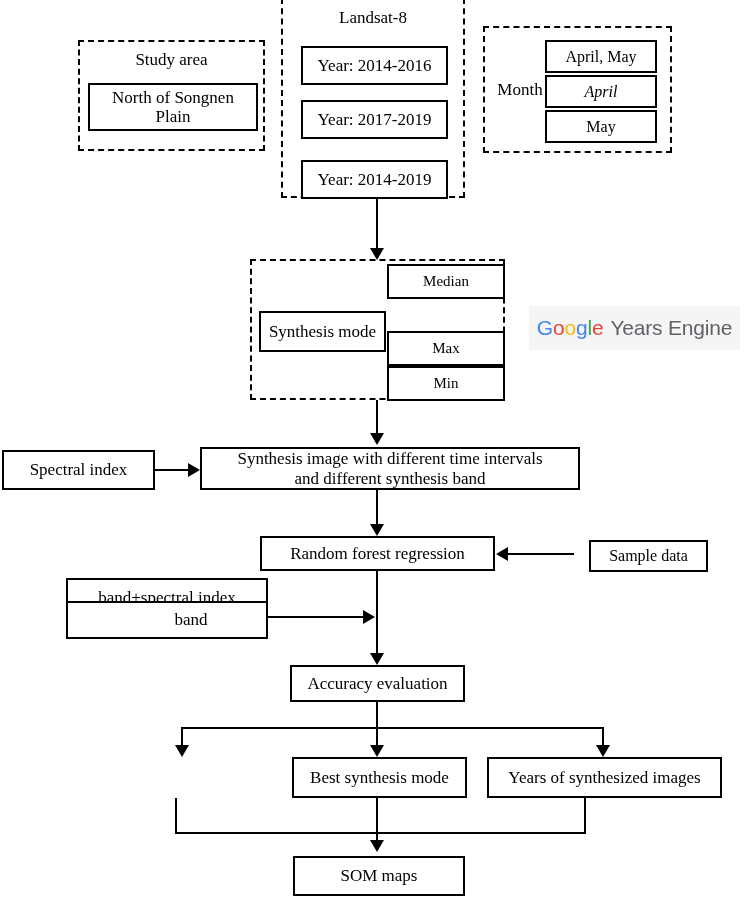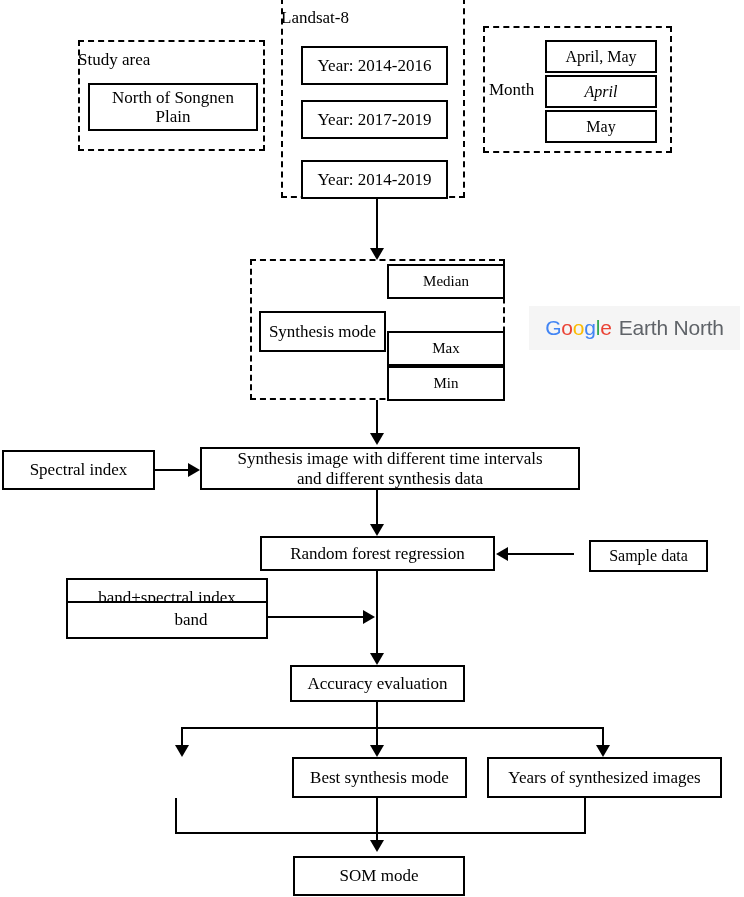--- a/index.html
+++ b/index.html
@@ -3,21 +3,21 @@
 <meta charset="utf-8">
 <style>
   html,body{margin:0;padding:0;background:#ffffff;}
   body{font-family:"Liberation Serif","DejaVu Serif",serif;color:#000;}
   #stage{position:relative;width:744px;height:897px;background:#fff;overflow:hidden;}
 
   .box{position:absolute;border:2px solid #000;background:#fff;box-sizing:border-box;
        display:flex;align-items:center;justify-content:center;text-align:center;
        line-height:1.12;}
   .dashed{position:absolute;border:2px dashed #000;background:transparent;box-sizing:border-box;}
-  .lbl{position:absolute;white-space:nowrap;}
+  .lbl{position:absolute;text-align:center;white-space:nowrap;}
 
   
   .vline{position:absolute;background:#000;width:2px;}
   .hline{position:absolute;background:#000;height:2px;}
   .arrow-d{position:absolute;width:0;height:0;border-left:7px solid transparent;
            border-right:7px solid transparent;border-top:12px solid #000;}
   .arrow-r{position:absolute;width:0;height:0;border-top:7px solid transparent;
            border-bottom:7px solid transparent;border-left:12px solid #000;}
   .arrow-l{position:absolute;width:0;height:0;border-top:7px solid transparent;
            border-bottom:7px solid transparent;border-right:12px solid #000;}
@@ -58,33 +58,33 @@
   <div class="box" style="left:387px;top:331px;width:118px;height:35px;font-size:15px;">Max</div>
   <div class="box" style="left:387px;top:366px;width:118px;height:35px;font-size:15px;">Min</div>
 
   <div class="gee" style="left:529px;top:306px;width:211px;height:44px;">
     <span style="color:#4285F4;">G</span>
     <span style="color:#EA4335;">o</span>
     <span style="color:#FBBC05;">o</span>
     <span style="color:#4285F4;">g</span>
     <span style="color:#34A853;">l</span>
     <span style="color:#EA4335;">e</span>
-    <span class="rest">Earth North</span>
+    <span class="rest">Years Engine</span>
   </div>
 
   <div class="vline" style="left:376px;top:400px;height:35px;"></div>
   <div class="arrow-d" style="left:370px;top:433px;"></div>
 
   <div class="box" style="left:2px;top:450px;width:153px;height:40px;font-size:17px;">Spectral index</div>
   <div class="hline" style="left:155px;top:469px;width:35px;"></div>
   <div class="arrow-r" style="left:188px;top:463px;"></div>
 
   <div class="box" style="left:200px;top:447px;width:380px;height:43px;font-size:17px;flex-direction:column;">
     <div>Synthesis image with different time intervals</div>
-    <div>and different synthesis data</div>
+    <div>and different synthesis band</div>
   </div>
 
   <div class="vline" style="left:376px;top:490px;height:38px;"></div>
   <div class="arrow-d" style="left:370px;top:524px;"></div>
 
   <div class="box" style="left:260px;top:536px;width:235px;height:35px;font-size:17px;">Random forest regression</div>
   <div class="box" style="left:573px;top:540px;width:119px;height:32px;font-size:16px;margin-left:16px;">Sample data</div>
   <div class="hline" style="left:508px;top:553px;width:66px;"></div>
   <div class="arrow-l" style="left:496px;top:547px;"></div>
 
@@ -109,15 +109,15 @@
 
   <div class="box" style="left:292px;top:757px;width:175px;height:41px;font-size:17px;">Best synthesis mode</div>
   <div class="box" style="left:487px;top:757px;width:235px;height:41px;font-size:17px;">Years of synthesized images</div>
 
   <div class="vline" style="left:175px;top:798px;height:35px;"></div>
   <div class="vline" style="left:584px;top:798px;height:35px;"></div>
   <div class="hline" style="left:175px;top:832px;width:411px;"></div>
   <div class="vline" style="left:376px;top:798px;height:46px;"></div>
   <div class="arrow-d" style="left:370px;top:840px;"></div>
 
-  <div class="box" style="left:293px;top:856px;width:172px;height:40px;font-size:17px;">SOM mode</div>
+  <div class="box" style="left:293px;top:856px;width:172px;height:40px;font-size:17px;">SOM maps</div>
 
 </div>
 
 </body></html>

